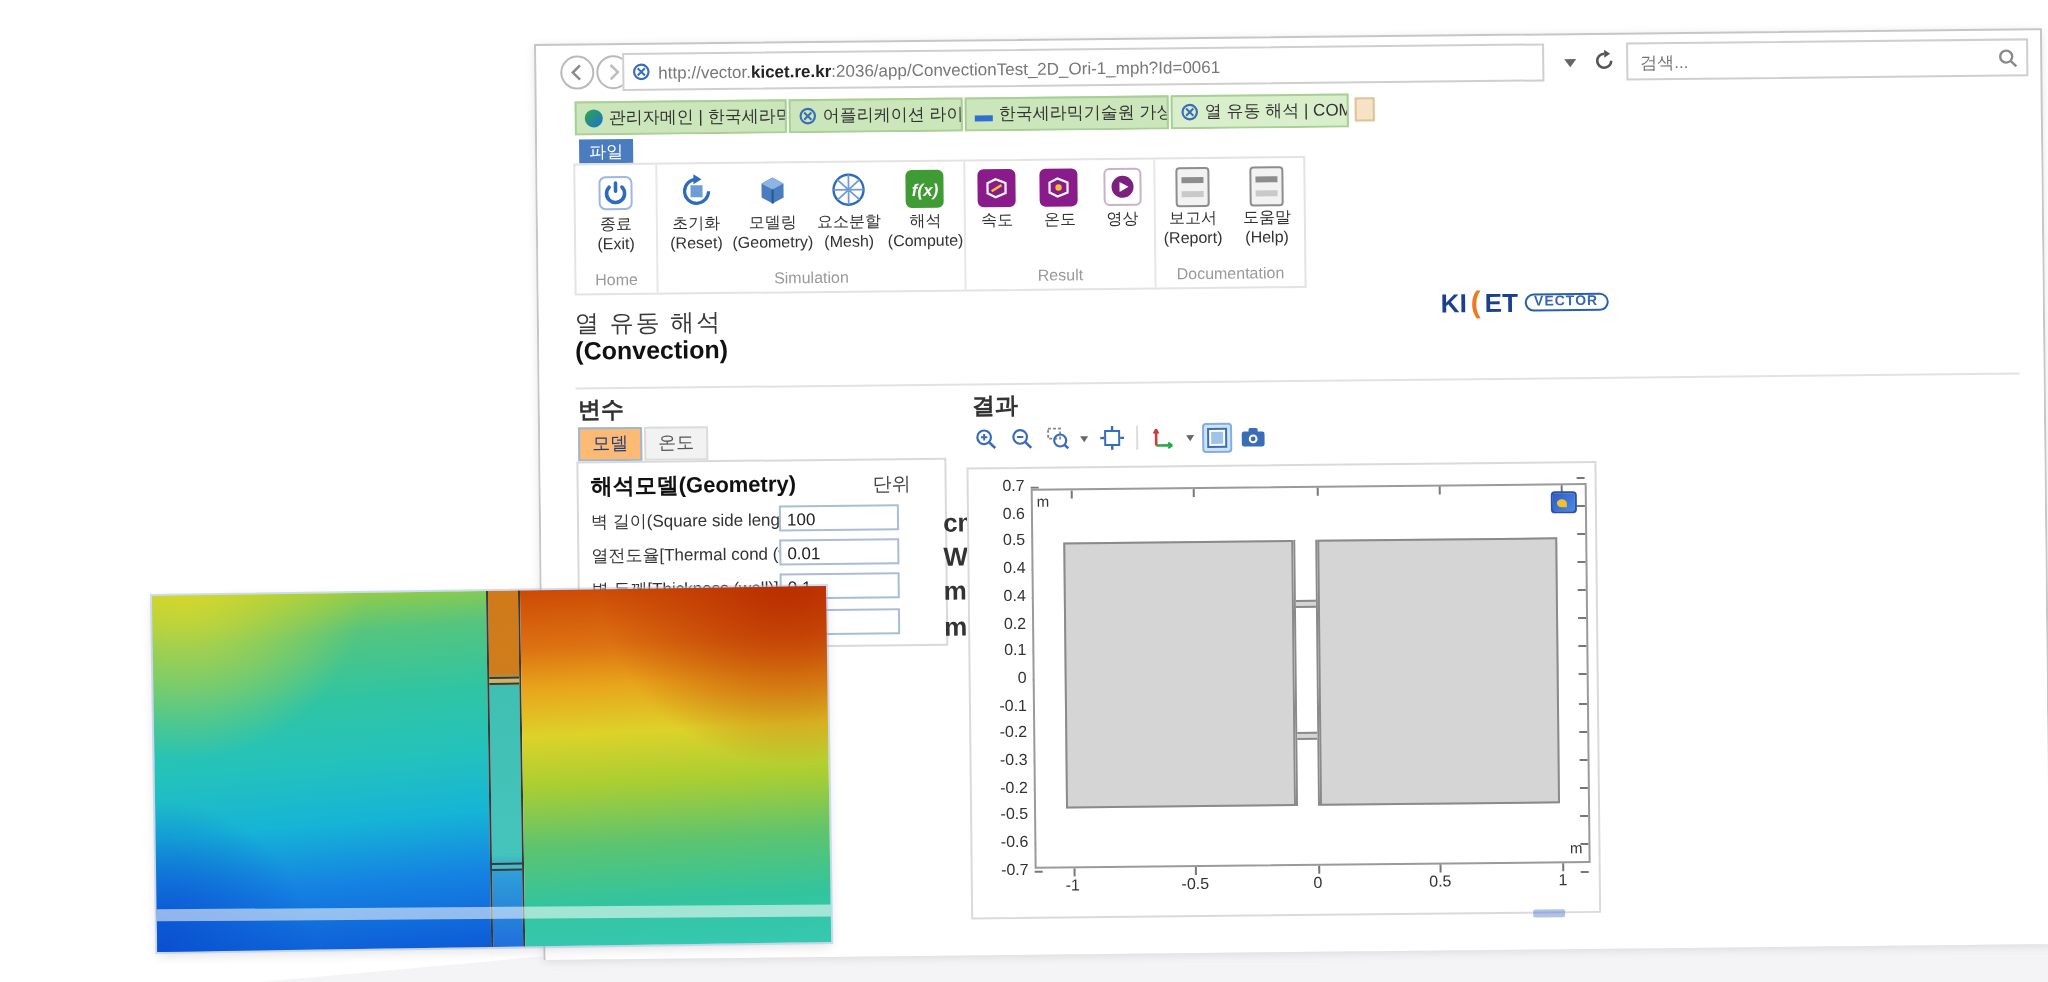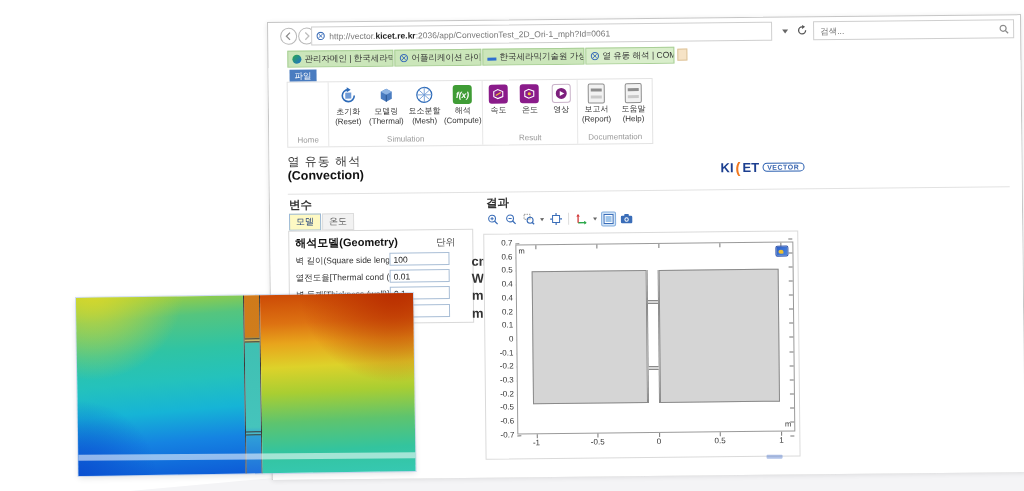--- a/index.html
+++ b/index.html
@@ -46,31 +46,31 @@
   .rbtn .l1,.rbtn .l2{font-size:8px;line-height:9px;color:#333;text-align:center;white-space:nowrap;}
   .icbox{width:19px;height:19px;border-radius:3px;display:flex;align-items:center;justify-content:center;}
   .fx{background:#3f9c35;color:#fff;font-size:8.5px;font-style:italic;font-weight:bold;}
   .purple{background:#8a1b8a;}
   .docic{width:17px;height:20px;border:1.5px solid #8d8d8d;border-radius:2px;background:#f2f2f2;position:relative;}
   .docic::before{content:"";position:absolute;left:2px;right:2px;top:4px;height:3px;background:#8d8d8d;}
   .docic::after{content:"";position:absolute;left:2px;right:2px;bottom:4px;height:3px;background:#c9c9c9;}
 
   .pgtitle{left:18px;top:86px;font-size:12px;color:#3a3a3a;letter-spacing:1px;}
   .pgtitle2{left:18px;top:101px;font-size:12.5px;font-weight:bold;color:#111;}
-  .logo{left:451px;top:96px;display:flex;align-items:center;gap:3px;}
+  .logo{left:451px;top:80px;display:flex;align-items:center;gap:3px;}
   .logo .ki{font-size:13px;font-weight:bold;color:#1c3f90;}
   .logo .c{font-size:15px;font-weight:bold;color:#f07820;margin:0 -1px;}
   .logo .badge{border:1.5px solid #2a5fb0;border-radius:8px;padding:0 4px;font-size:7px;font-weight:bold;color:#3a66b0;letter-spacing:.5px;}
   .divider{left:18px;top:126px;width:722px;height:1px;background:#e2e2e2;}
 
   
   .sechead{font-size:11.5px;font-weight:600;color:#333;}
   .vtabs{left:19px;top:146px;display:flex;gap:1px;}
   .vtab{font-size:9px;padding:1px 6px;border:1px solid #dcdcdc;background:#f2f2f2;color:#555;}
-  .vtab.active{background:#fef9c3;border-color:#9ab8d8;color:#1f3f7a;}
+  .vtab.active{background:#fdba74;border-color:#9ab8d8;color:#1f3f7a;}
   .panel{left:18px;top:163px;width:185px;height:94px;border:1px solid #d9d9d9;background:#fff;}
   .ptitle{position:absolute;left:6px;top:4px;font-size:11px;font-weight:bold;color:#111;}
   .punit{position:absolute;left:147px;top:6px;font-size:9.5px;color:#444;}
   .prow{position:absolute;left:6px;width:175px;height:15px;}
   .prow .lbl{position:absolute;left:0;top:2px;font-size:8.5px;color:#333;white-space:nowrap;}
   .prow input{position:absolute;left:94px;top:0;width:60px;height:13px;border:1px solid #a9bed6;font-size:8.5px;padding:0 3px;color:#222;}
   .prow .unit{position:absolute;left:176px;top:2px;font-size:13px;color:#333;white-space:nowrap;font-weight:bold;}
 
   
   .ptoolbar{left:215px;top:146px;height:16px;display:flex;align-items:center;gap:3px;}
@@ -184,20 +184,31 @@
       </div>
       <div class="newtab" style="left:409px;"></div>
     </div>
 
     <div class="abs pagearea">
 
       <div class="abs filetab">파일</div>
 
       <div class="abs ribbon">
         <div class="rgroup" style="width:41px;">
+          <div class="rbtn">
+            <span class="ic">
+              <svg width="18" height="18" viewBox="0 0 18 18">
+                  <rect x="1" y="1" width="16" height="16" rx="3" fill="#fff" stroke="#9db8dd"></rect>
+                  <path d="M9 4 L9 8" stroke="#2e6bb8" stroke-width="1.8" stroke-linecap="round"></path>
+                  <path d="M5.8 6 A4.5 4.5 0 1 0 12.2 6" fill="none" stroke="#2e6bb8" stroke-width="1.8" stroke-linecap="round"></path>
+                </svg>
+              </span>
+            <span class="l1">종료</span>
+            <span class="l2">(Exit)</span>
+          </div>
           <div class="gcap">Home</div>
         </div>
 
         <div class="rgroup" style="width:154px;">
           <div class="rbtn">
             <span class="ic">
               <svg width="19" height="19" viewBox="0 0 19 19">
                   <rect x="6.5" y="6.5" width="6" height="6" fill="#6f9bd6"></rect>
                   <path d="M15.5 9.5 A6 6 0 1 1 9.5 3.5" fill="none" stroke="#2e6bb8" stroke-width="1.6"></path>
                   <path d="M8 1 L12 3.5 L8 6 Z" fill="#2e6bb8"></path>
@@ -208,21 +219,21 @@
           </div>
           <div class="rbtn">
             <span class="ic">
               <svg width="19" height="19" viewBox="0 0 19 19">
                   <path d="M4 6 L9.5 3 L15 6 L15 13 L9.5 16 L4 13 Z" fill="#4a7cc0"></path>
                   <path d="M4 6 L9.5 9 L15 6 L9.5 3 Z" fill="#8db4e4"></path>
                   <path d="M9.5 9 L9.5 16" stroke="#2a5590" stroke-width="1"></path>
                 </svg>
               </span>
             <span class="l1">모델링</span>
-            <span class="l2">(Thermal)</span>
+            <span class="l2">(Geometry)</span>
           </div>
           <div class="rbtn">
             <span class="ic">
               <svg width="19" height="19" viewBox="0 0 19 19">
                   <circle cx="9.5" cy="9.5" r="7.5" fill="none" stroke="#2e6bb8" stroke-width="1.2"></circle>
                   <path d="M9.5 2 L9.5 17 M2 9.5 L17 9.5 M4 4.5 L15 14.5 M15 4.5 L4 14.5" stroke="#6f9bd6" stroke-width="0.9"></path>
                 </svg>
               </span>
             <span class="l1">요소분할</span>
             <span class="l2">(Mesh)</span>

